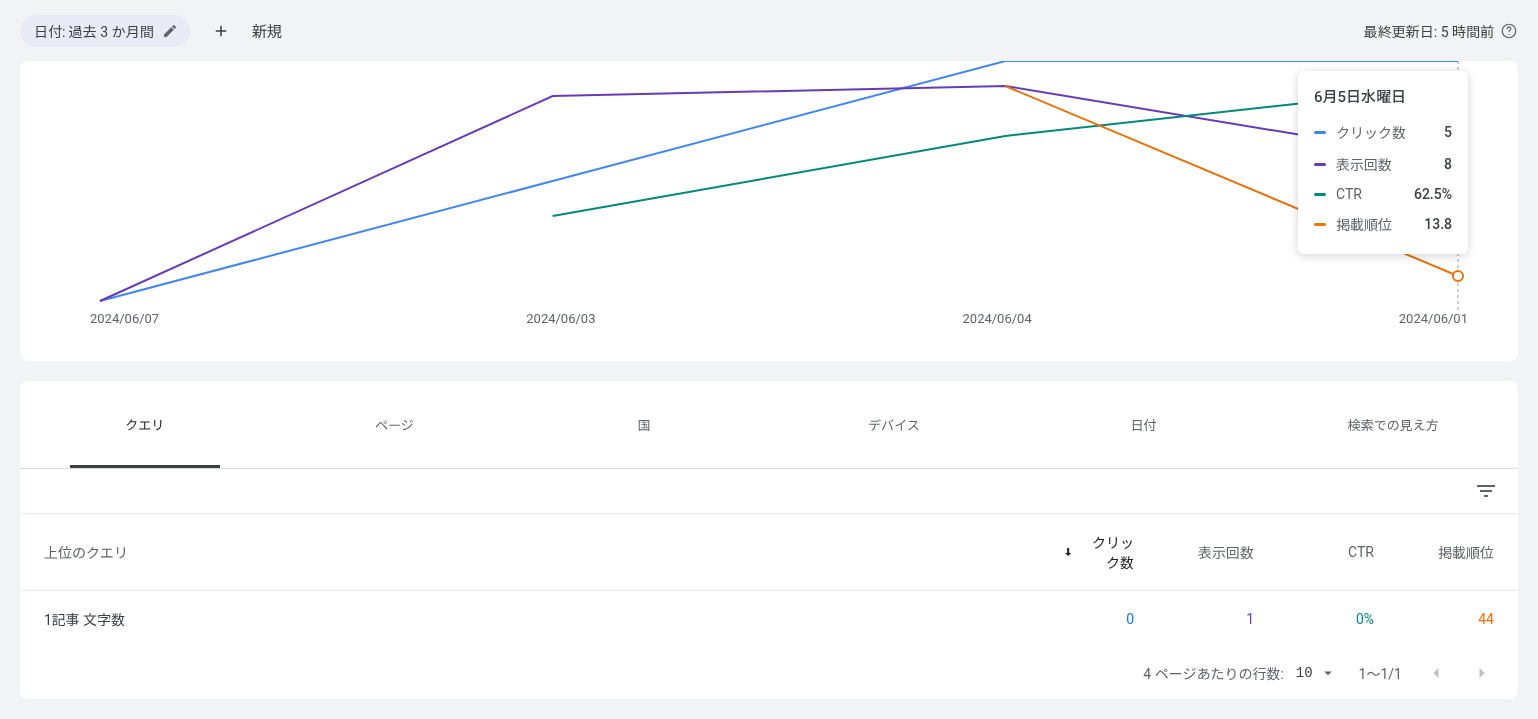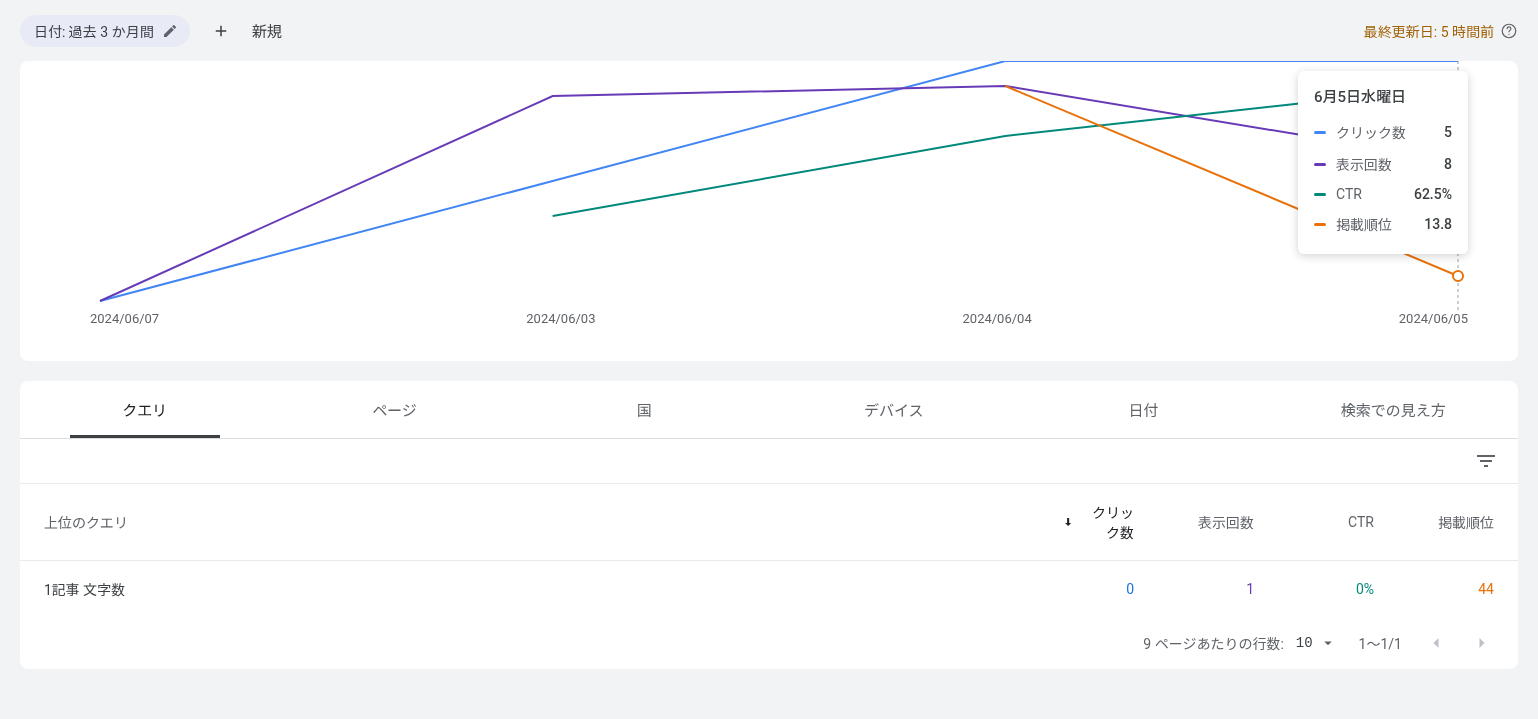--- a/index.html
+++ b/index.html
@@ -37,21 +37,21 @@
     padding: 6px 14px;
     color: #3c4043;
     cursor: pointer;
     font-size: 15px;
   }
   .spacer { flex: 1; }
   .lastupdate {
     display: flex;
     align-items: center;
     gap: 6px;
-    color: #a16207;
+    color: #404040;
     font-size: 14px;
   }
   .lastupdate svg { stroke: #5f6368; fill: none; }
 
   
   .card {
     background: #fff;
     border-radius: 8px;
     margin: 0 20px 20px 20px;
     position: relative;
@@ -88,23 +88,23 @@
   .tt-val { color: #3c4043; font-weight: 500; }
 
   
   .tabs {
     display: flex;
     border-bottom: 1px solid #dadce0;
   }
   .tab {
     flex: 1;
     text-align: center;
-    padding: 18px 0;
-    color: #5f6368;
-    font-size: 15px;
+    padding: 34px 0;
+    color: #5f6368;
+    font-size: 13px;
     cursor: pointer;
     position: relative;
   }
   .tab.active { color: #202124; }
   .tab.active::after {
     content: "";
     position: absolute;
     left: 20%;
     right: 20%;
     bottom: 0;
@@ -184,21 +184,21 @@
       <path d="M502.6666666666667 155 L955.3333333333334 75 L1408 25 " stroke="#00897b" stroke-width="2" fill="none"></path>
       <path d="M955.3333333333334 25 L1408 215 " stroke="#e8710a" stroke-width="2" fill="none"></path>
       <circle cx="1408" cy="25" r="5" stroke="#00897b" stroke-width="2" fill="#00897b"></circle>
       <circle cx="1408" cy="100" r="5" stroke="#673ab7" stroke-width="2" fill="#fff"></circle>
       <circle cx="1408" cy="215" r="5" stroke="#e8710a" stroke-width="2" fill="#fff"></circle>
     </svg>
   <div class="xlabels">
     <span>2024/06/07</span>
     <span>2024/06/03</span>
     <span>2024/06/04</span>
-    <span>2024/06/05</span>
+    <span>2024/06/01</span>
   </div>
 
   <div class="tooltip">
     <div class="tooltip-title">6月5日水曜日</div>
     <div class="tooltip-row">
       <span class="swatch" style="background:#4285f4"></span>
       <span class="tt-label">クリック数</span>
       <span class="tt-val">5</span>
     </div>
     <div class="tooltip-row">
@@ -258,21 +258,21 @@
         <td class="num val-clicks">0</td>
         <td class="num val-impr">1</td>
         <td class="num val-ctr">0%</td>
         <td class="num val-pos">44</td>
       </tr>
     </tbody>
   </table>
 
   <div class="pagination">
     <div class="rowsper">
-      <span>9 ページあたりの行数:</span>
+      <span>4 ページあたりの行数:</span>
       <span class="rowsper-select">
         <span>10</span>
         <svg width="18" height="18" viewBox="0 0 24 24" fill="#5f6368">
             <path d="M7 10l5 5 5-5z"></path>
           </svg>
       </span>
     </div>
     <span>1～1/1</span>
     <span class="navarrow">
       <svg width="20" height="20" viewBox="0 0 24 24">

